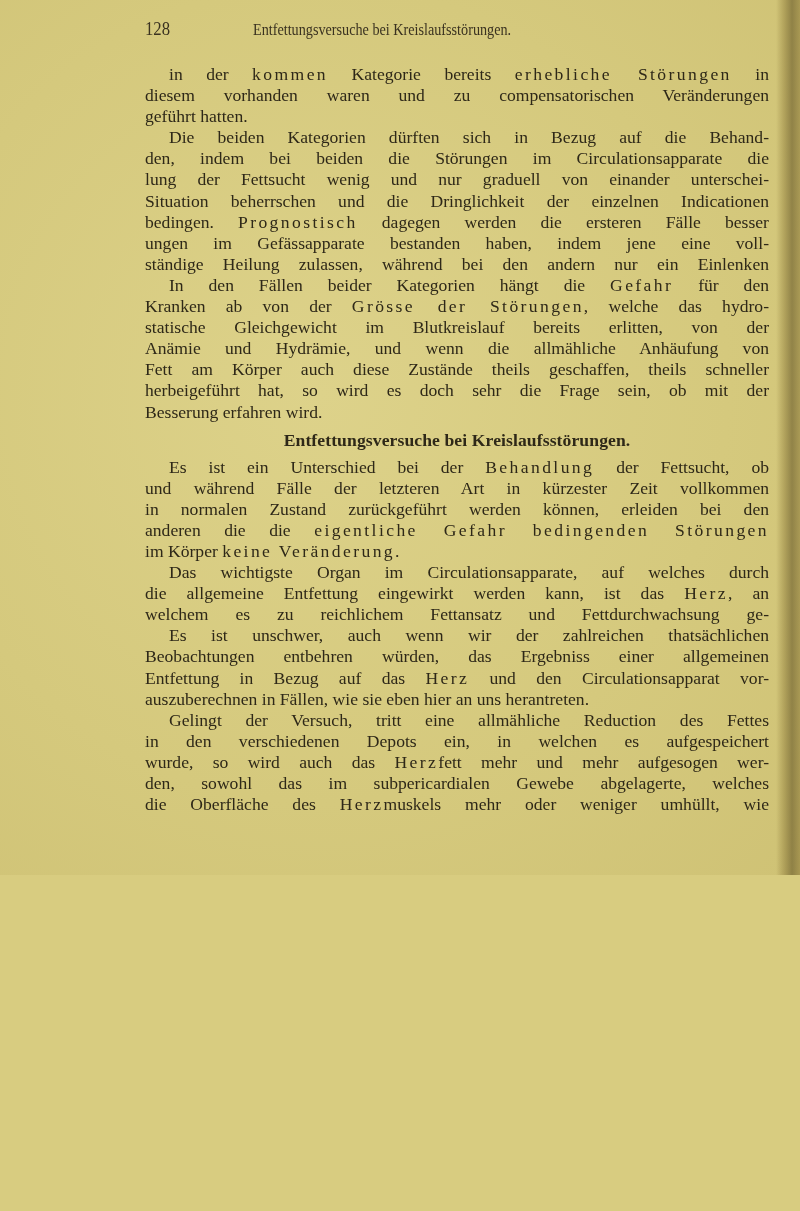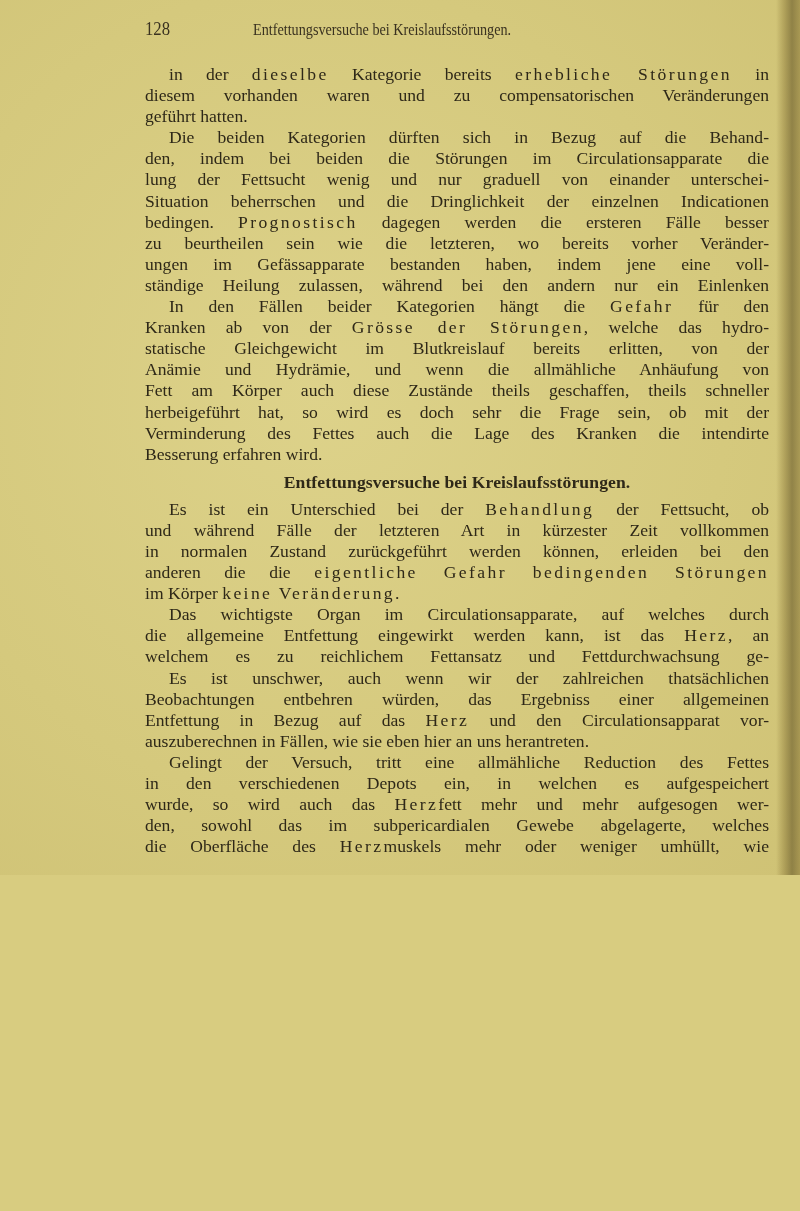--- a/index.html
+++ b/index.html
@@ -90,44 +90,42 @@
 <div class="page">
 
   <div class="running-head">
     <span class="page-number">128</span>
     <span class="running-title">Entfettungsversuche bei Kreislaufsstörungen.</span>
   </div>
 
   <div class="body-text">
 
     <div>
-      <span class="line indent">in der <span class="sp">dieselbe</span> Kategorie bereits <span class="sp">erhebliche Störungen</span> in</span>
+      <span class="line indent">in der <span class="sp">kommen</span> Kategorie bereits <span class="sp">erhebliche Störungen</span> in</span>
       <span class="line">diesem vorhanden waren und zu compensatorischen Veränderungen</span>
       <span class="line last">geführt hatten.</span>
     </div>
 
     <div>
       <span class="line indent">Die beiden Kategorien dürften sich in Bezug auf die Behand-</span>
       <span class="line">den, indem bei beiden die Störungen im Circulationsapparate die</span>
       <span class="line">lung der Fettsucht wenig und nur graduell von einander unterschei-</span>
       <span class="line">Situation beherrschen und die Dringlichkeit der einzelnen Indicationen</span>
       <span class="line">bedingen. <span class="sp">Prognostisch</span> dagegen werden die ersteren Fälle besser</span>
-      <span class="line">zu beurtheilen sein wie die letzteren, wo bereits vorher Veränder-</span>
       <span class="line">ungen im Gefässapparate bestanden haben, indem jene eine voll-</span>
       <span class="line">ständige Heilung zulassen, während bei den andern nur ein Einlenken</span>
     </div>
 
     <div>
       <span class="line indent">In den Fällen beider Kategorien hängt die <span class="sp">Gefahr</span> für den</span>
       <span class="line">Kranken ab von der <span class="sp">Grösse der Störungen</span>, welche das hydro-</span>
       <span class="line">statische Gleichgewicht im Blutkreislauf bereits erlitten, von der</span>
       <span class="line">Anämie und Hydrämie, und wenn die allmähliche Anhäufung von</span>
       <span class="line">Fett am Körper auch diese Zustände theils geschaffen, theils schneller</span>
       <span class="line">herbeigeführt hat, so wird es doch sehr die Frage sein, ob mit der</span>
-      <span class="line">Verminderung des Fettes auch die Lage des Kranken die intendirte</span>
       <span class="line last">Besserung erfahren wird.</span>
     </div>
 
     <span class="line heading">Entfettungsversuche bei Kreislaufsstörungen.</span>
 
     <div>
       <span class="line indent">Es ist ein Unterschied bei der <span class="sp">Behandlung</span> der Fettsucht, ob</span>
       <span class="line">und während Fälle der letzteren Art in kürzester Zeit vollkommen</span>
       <span class="line">in normalen Zustand zurückgeführt werden können, erleiden bei den</span>
       <span class="line">anderen die die <span class="sp">eigentliche <span class="sp">Gefahr</span> bedingenden Störungen</span></span>

